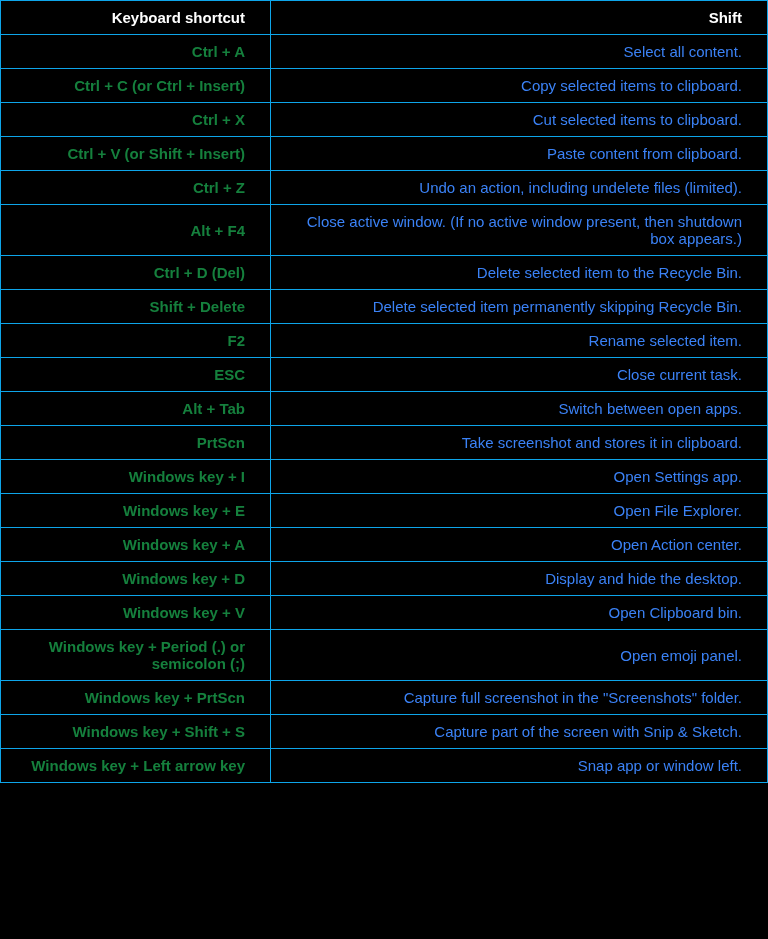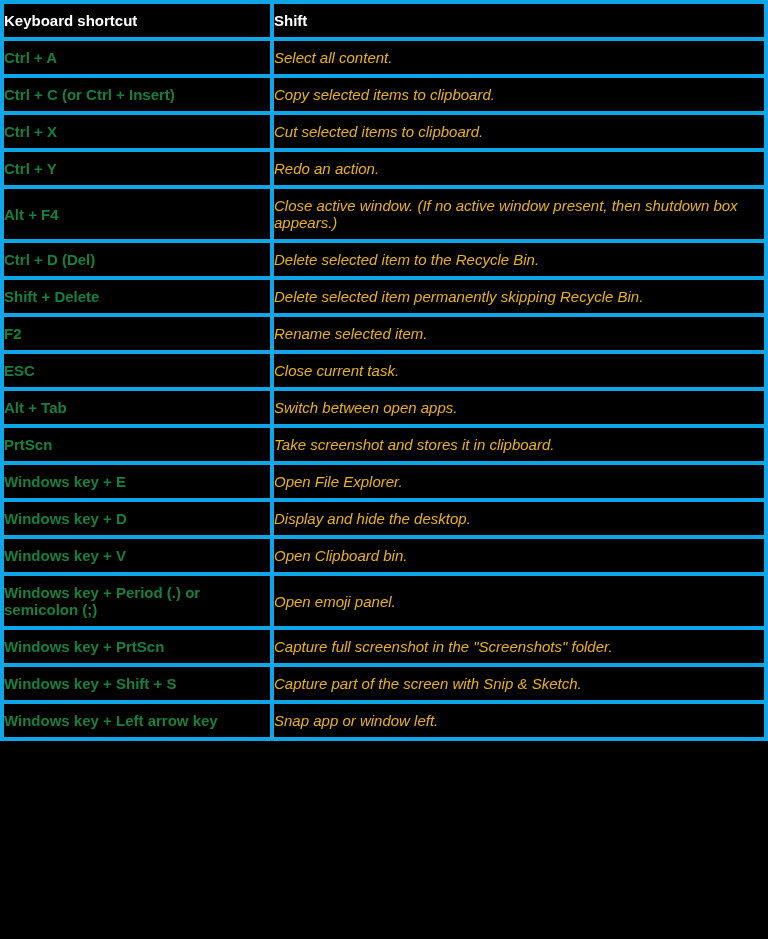--- a/index.html
+++ b/index.html
@@ -13,38 +13,37 @@
       font-family: Arial, Helvetica, sans-serif;
       width: 768px;
       font-size: 15px;
     }
     table {
       width: 100%;
       border-collapse: collapse;
       table-layout: fixed;
     }
     th, td {
-      border: 4px solid #0ea5e9;
-      padding: 8px 0;
-      text-align: left;
+      border: 1px solid #0ea5e9;
+      padding: 8px 25px;
+      text-align: right;
       vertical-align: middle;
     }
     th {
       font-weight: bold;
       color: #fff;
     }
     td.shortcut {
       font-weight: bold;
       color: #15803d;
       width: 270px;
     }
     td.action {
-      color: #eab308;
+      color: #3b82f6;
       font-weight: normal;
-      font-style: italic;
     }
     col.col-shortcut {
       width: 270px;
     }
     col.col-action {
       width: auto;
     }
   </style>
 </head>
 <body>
@@ -67,22 +66,26 @@
       </tr>
       <tr>
         <td class="shortcut">Ctrl + C (or Ctrl + Insert)</td>
         <td class="action">Copy selected items to clipboard.</td>
       </tr>
       <tr>
         <td class="shortcut">Ctrl + X</td>
         <td class="action">Cut selected items to clipboard.</td>
       </tr>
       <tr>
-        <td class="shortcut">Ctrl + Y</td>
-        <td class="action">Redo an action.</td>
+        <td class="shortcut">Ctrl + V (or Shift + Insert)</td>
+        <td class="action">Paste content from clipboard.</td>
+      </tr>
+      <tr>
+        <td class="shortcut">Ctrl + Z</td>
+        <td class="action">Undo an action, including undelete files (limited).</td>
       </tr>
       <tr>
         <td class="shortcut">Alt + F4</td>
         <td class="action">Close active window. (If no active window present, then shutdown box appears.)</td>
       </tr>
       <tr>
         <td class="shortcut">Ctrl + D (Del)</td>
         <td class="action">Delete selected item to the Recycle Bin.</td>
       </tr>
       <tr>
@@ -99,22 +102,30 @@
       </tr>
       <tr>
         <td class="shortcut">Alt + Tab</td>
         <td class="action">Switch between open apps.</td>
       </tr>
       <tr>
         <td class="shortcut">PrtScn</td>
         <td class="action">Take screenshot and stores it in clipboard.</td>
       </tr>
       <tr>
+        <td class="shortcut">Windows key + I</td>
+        <td class="action">Open Settings app.</td>
+      </tr>
+      <tr>
         <td class="shortcut">Windows key + E</td>
         <td class="action">Open File Explorer.</td>
+      </tr>
+      <tr>
+        <td class="shortcut">Windows key + A</td>
+        <td class="action">Open Action center.</td>
       </tr>
       <tr>
         <td class="shortcut">Windows key + D</td>
         <td class="action">Display and hide the desktop.</td>
       </tr>
       <tr>
         <td class="shortcut">Windows key + V</td>
         <td class="action">Open Clipboard bin.</td>
       </tr>
       <tr>

